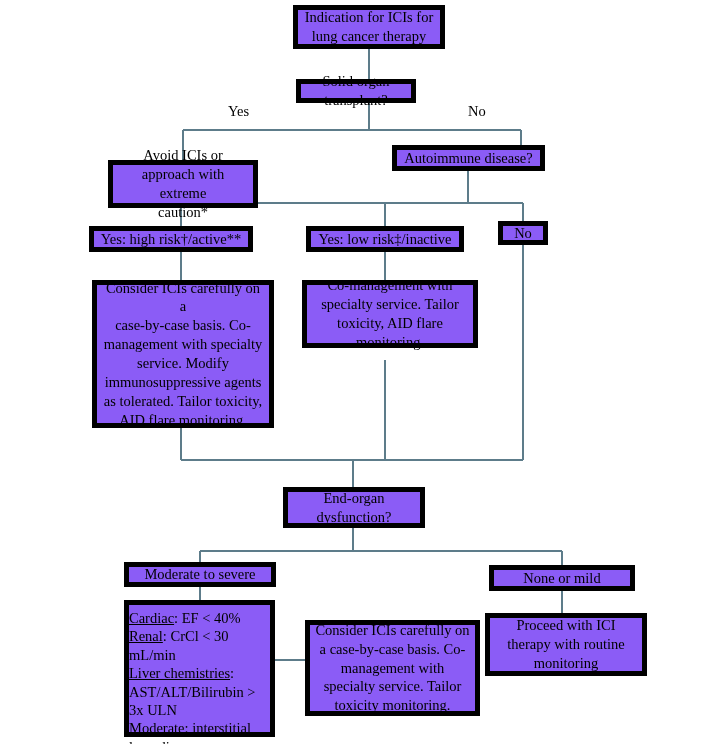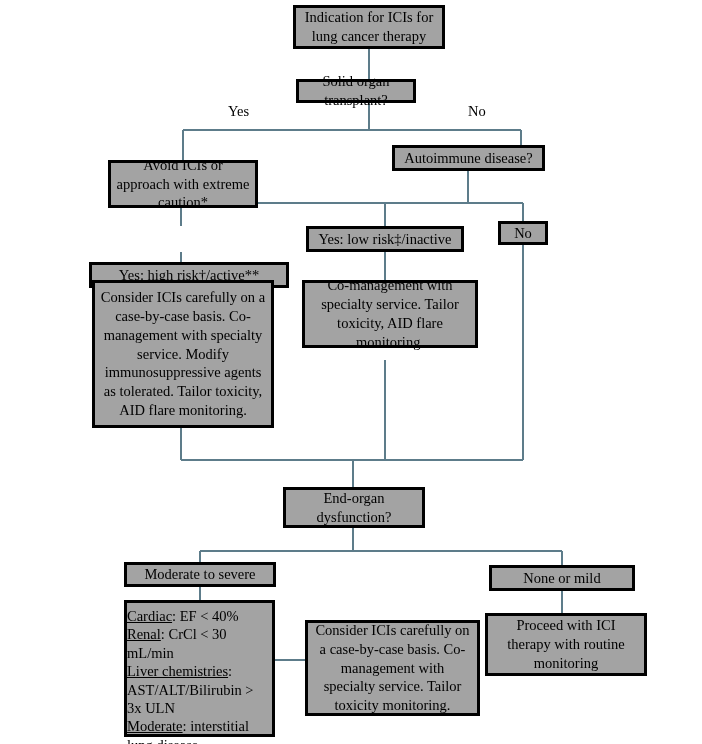--- a/index.html
+++ b/index.html
@@ -24,22 +24,22 @@
   #lines {
     position: absolute;
     left: 0; top: 0;
     width: 702px;
     height: 744px;
     pointer-events: none;
   }
   .node {
     position: absolute;
     box-sizing: border-box;
-    border: 3px solid #000000;
-    background: #a3a3a3;
+    border: 5px solid #000000;
+    background: #8b5cf6;
     display: flex;
     align-items: center;
     justify-content: center;
     text-align: center;
     font-size: 14.5px;
     line-height: 1.30;
     padding: 2px 5px;
     white-space: pre-line;
   }
   .node.left-align {
@@ -115,21 +115,21 @@
   <div class="edge-label" style="left:228px; top:104px;">Yes</div>
 
   <div class="edge-label" style="left:468px; top:104px;">No</div>
 
   <div class="node" style="left:108px; top:160px; width:150px; height:48px;">Avoid ICIs or
 approach with extreme
 caution*</div>
 
   <div class="node" style="left:392px; top:145px; width:153px; height:26px;">Autoimmune disease?</div>
 
-  <div class="node" style="left:89px; top:226px; width:200px; height:26px;margin-top:36px;">Yes: high risk†/active**</div>
+  <div class="node" style="left:89px; top:226px; width:164px; height:26px;">Yes: high risk†/active**</div>
 
   <div class="node" style="left:306px; top:226px; width:158px; height:26px;">Yes: low risk‡/inactive</div>
 
   <div class="node" style="left:498px; top:221px; width:50px; height:24px;">No</div>
 
   <div class="node" style="left:92px; top:280px; width:182px; height:148px;">Consider ICIs carefully on a
 case-by-case basis. Co-
 management with specialty
 service. Modify
 immunosuppressive agents

